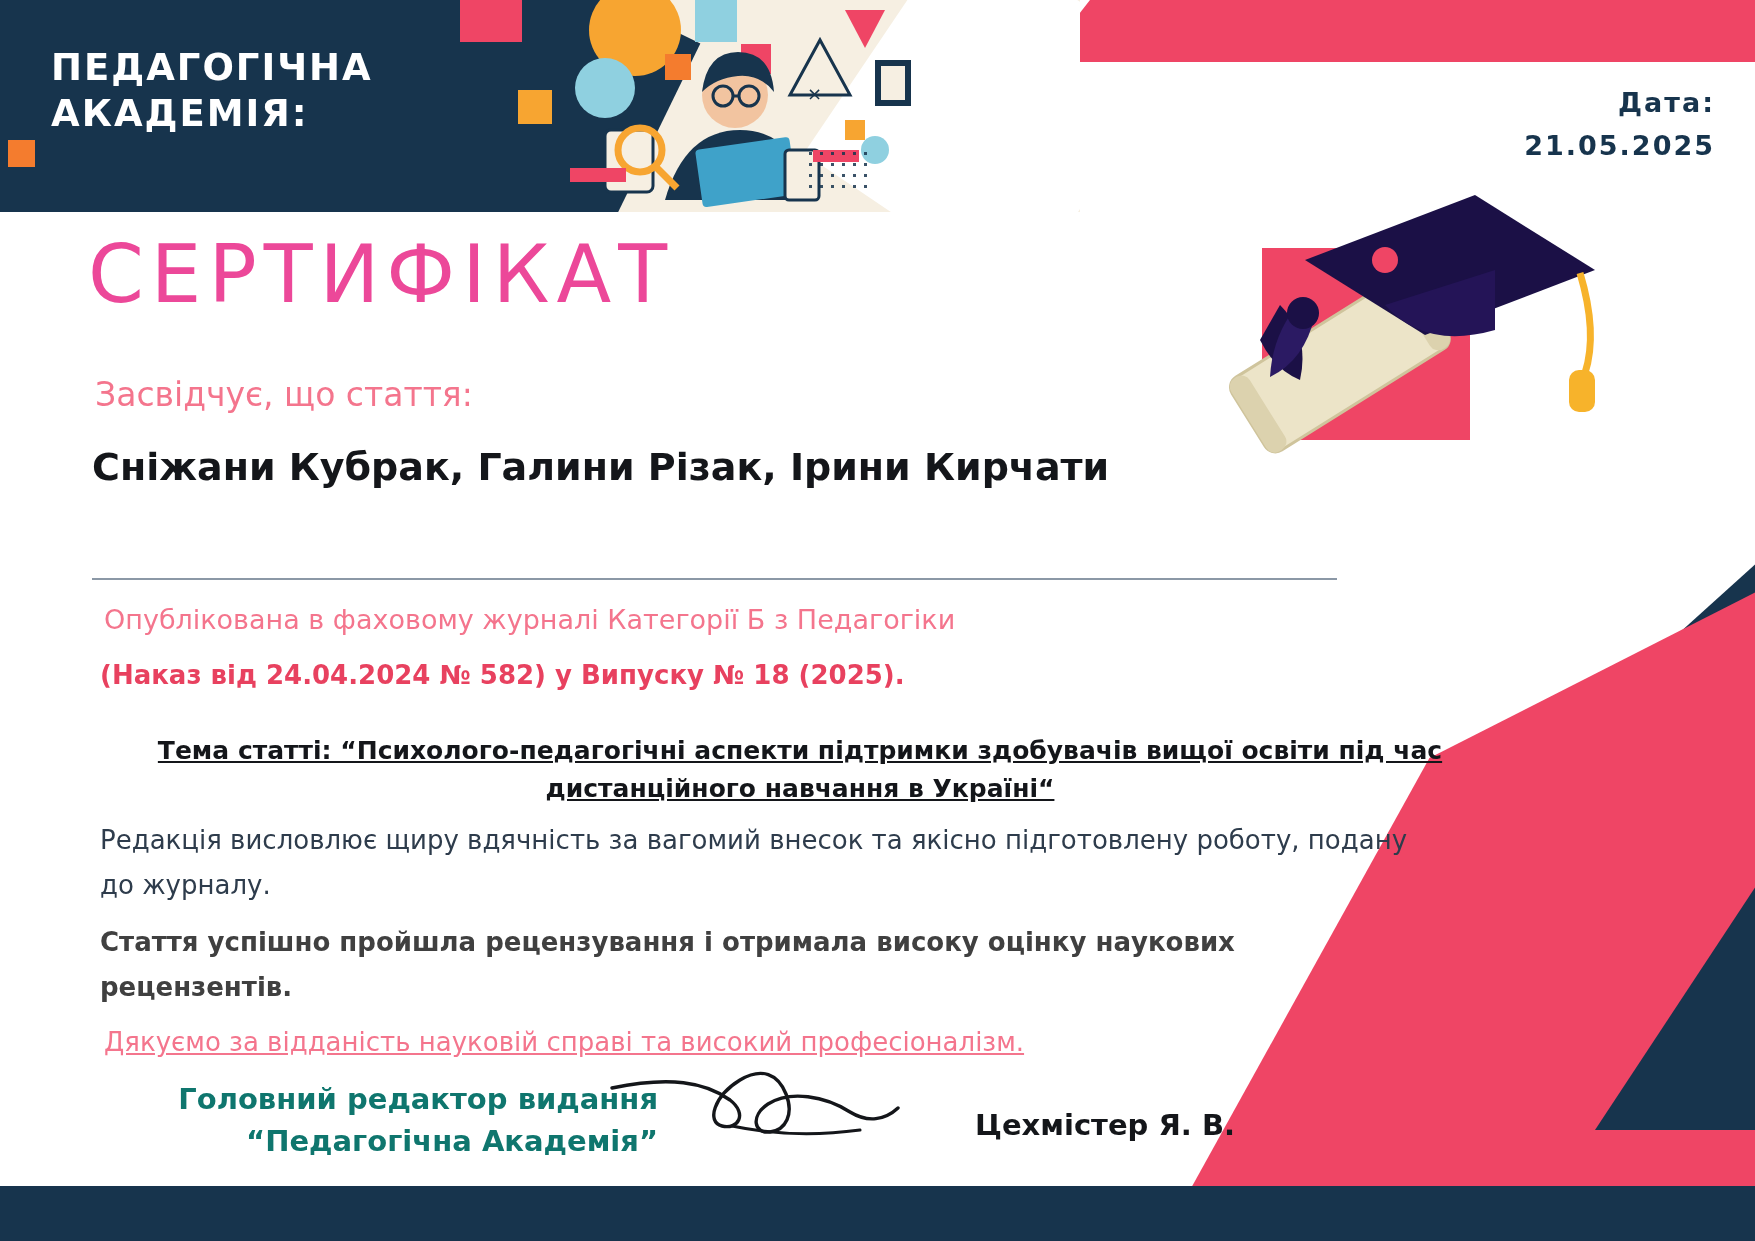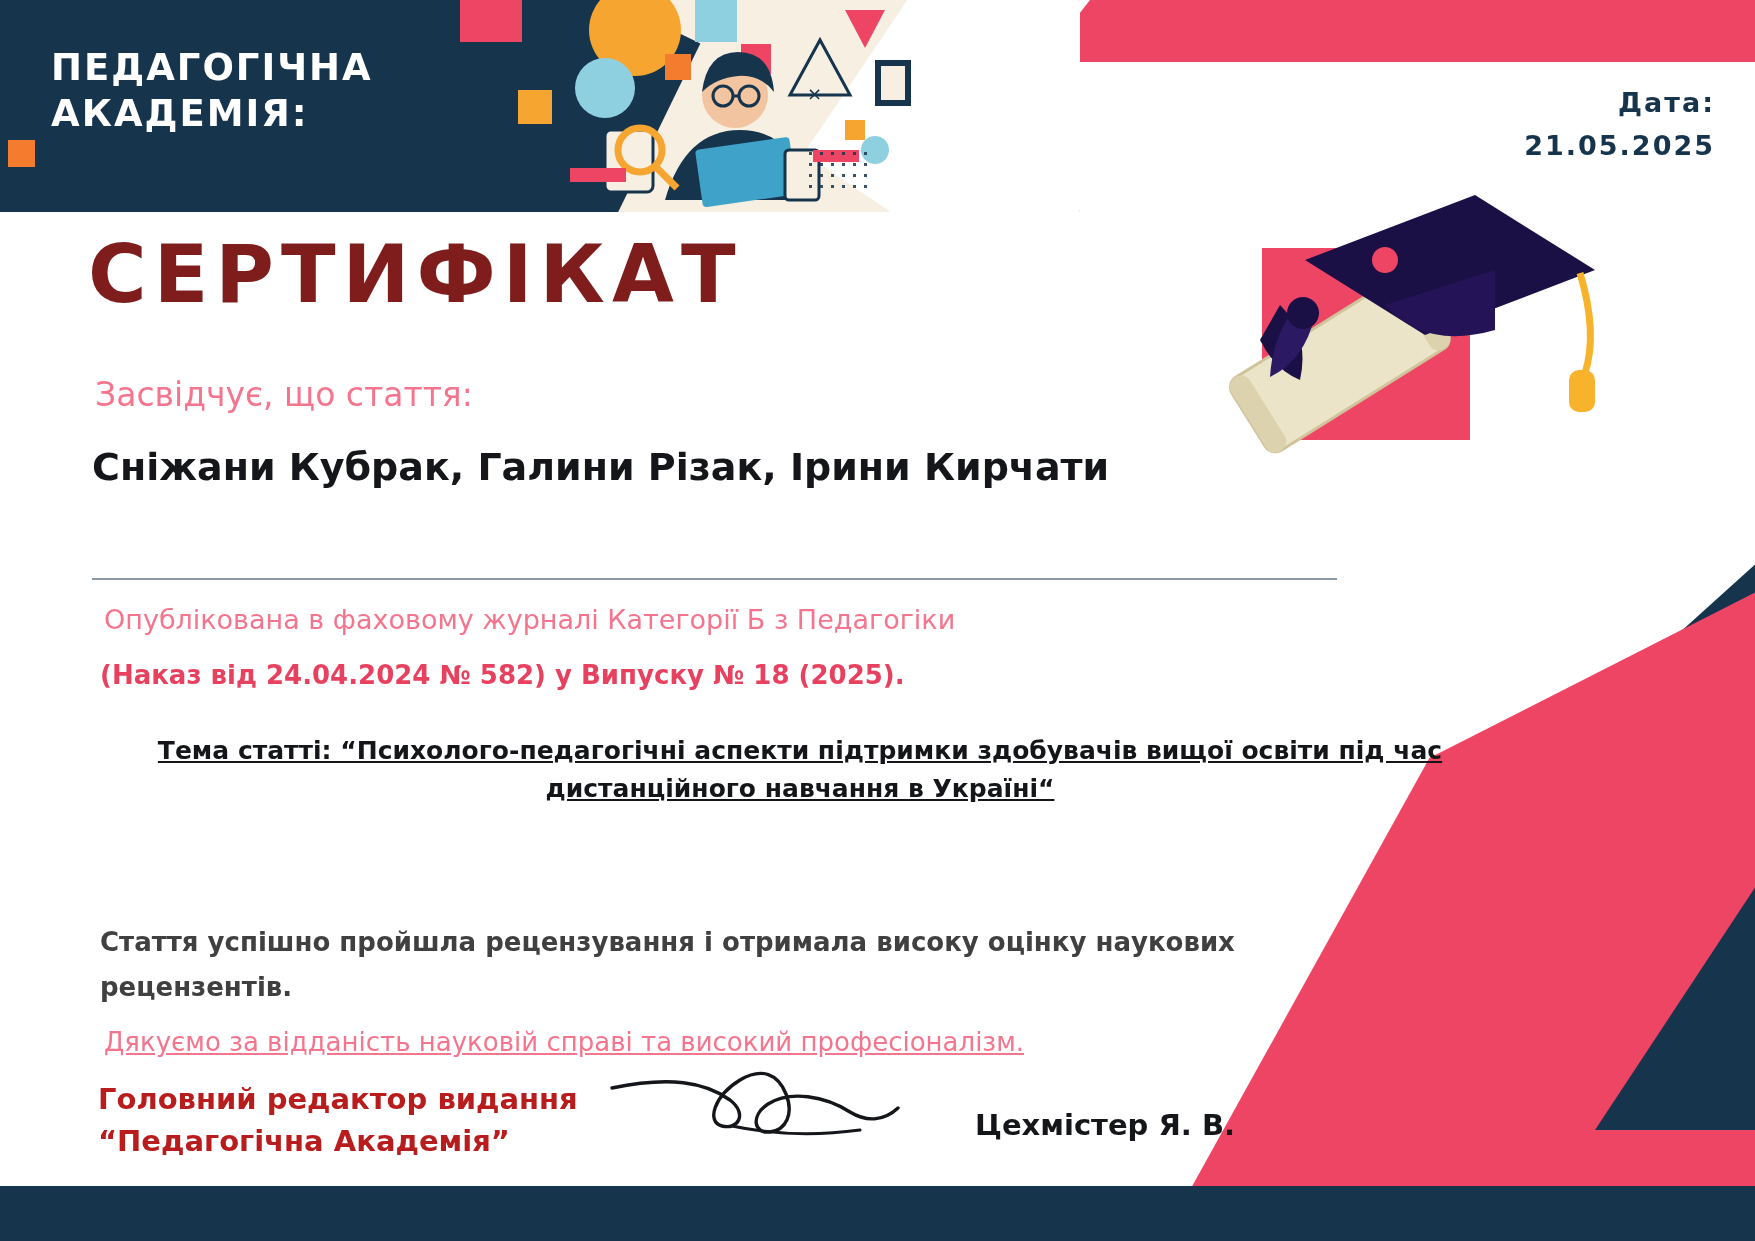--- a/index.html
+++ b/index.html
@@ -196,23 +196,23 @@
     width: 420px;
     height: 340px;
   }
 
   
   .cert-title {
     position: absolute;
     left: 88px;
     top: 228px;
     font-size: 80px;
-    font-weight: 700;
+    font-weight: 400;
     letter-spacing: 7px;
-    color: #7f1d1d;
+    color: #ec4899;
   }
   .attests {
     position: absolute;
     left: 95px;
     top: 375px;
     font-size: 33px;
     color: #f4758d;
     font-weight: 400;
   }
   .authors {
@@ -287,22 +287,23 @@
     color: #f4758d;
     text-decoration: underline;
   }
   .editor-block {
     position: absolute;
     left: 98px;
     top: 1078px;
     width: 560px;
     font-size: 29px;
     font-weight: 700;
-    color: #b91c1c;
+    color: #0f766e;
     line-height: 1.45;
+    text-align: right;
   }
   .editor-name {
     position: absolute;
     left: 975px;
     top: 1108px;
     font-size: 29px;
     font-weight: 700;
     color: #14161a;
   }
   .signature {
@@ -396,20 +397,21 @@
   <div class="navy-poly2"></div>
   <div class="bottom-navy-band"></div>
 
   <div class="cert-title">СЕРТИФІКАТ</div>
   <div class="attests">Засвідчує, що стаття:</div>
   <div class="authors">Сніжани Кубрак, Галини Різак, Ірини Кирчати</div>
   <div class="author-rule"></div>
   <div class="published-line">Опублікована в фаховому журналі Категорії Б з Педагогіки</div>
   <div class="order-line">(Наказ від 24.04.2024 № 582) у Випуску № 18 (2025).</div>
   <div class="topic">Тема статті: “Психолого-педагогічні аспекти підтримки здобувачів вищої освіти під час дистанційного навчання в Україні“</div>
+  <div class="thanks-1">Редакція висловлює щиру вдячність за вагомий внесок та якісно підготовлену роботу, подану до журналу.</div>
   <div class="review-line">Стаття успішно пройшла рецензування і отримала високу оцінку наукових рецензентів.</div>
   <div class="gratitude">Дякуємо за відданість науковій справі та високий професіоналізм.</div>
   <div class="editor-block">Головний редактор видання “Педагогічна Академія”</div>
   <div class="editor-name">Цехмістер Я. В.</div>
 
   <div class="signature">
     <svg width="360" height="90" viewBox="0 0 360 90">
       <path d="M2 28 C60 16, 95 22, 120 40 C138 54, 128 70, 112 66 C96 62, 104 36, 130 20 C152 7, 168 14, 176 34 C184 54, 176 70, 160 72 C144 74, 140 56, 158 44 C180 30, 215 36, 240 52 C258 63, 275 60, 288 48" fill="none" stroke="#14161a" stroke-width="3.4" stroke-linecap="round"></path>
       <path d="M122 66 C160 74, 205 76, 250 70" fill="none" stroke="#14161a" stroke-width="3" stroke-linecap="round"></path>
     </svg>

